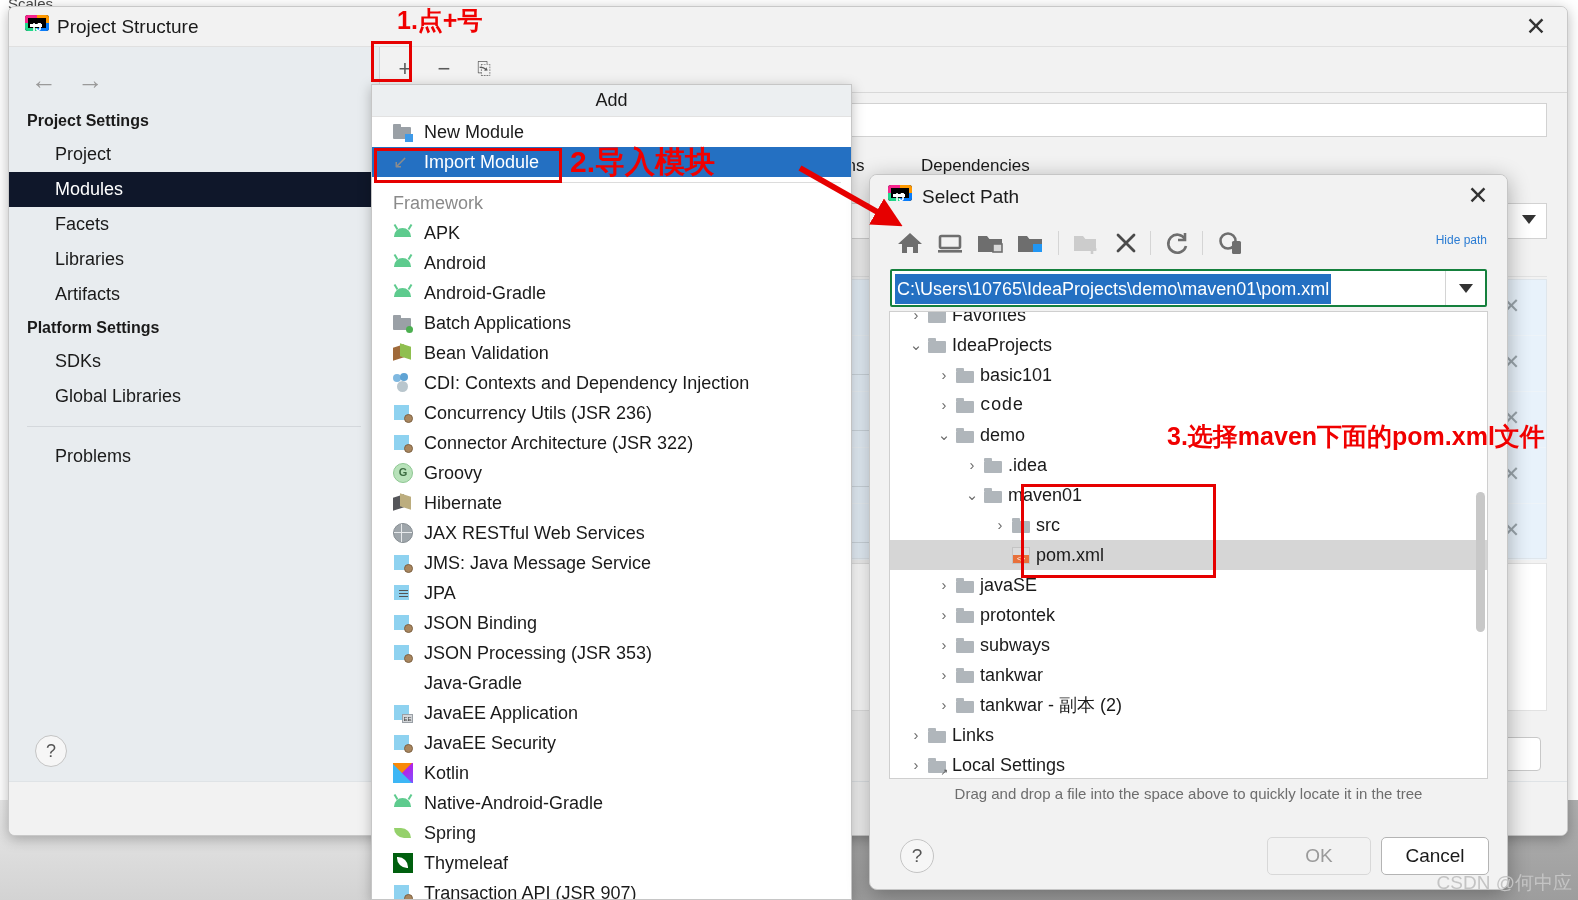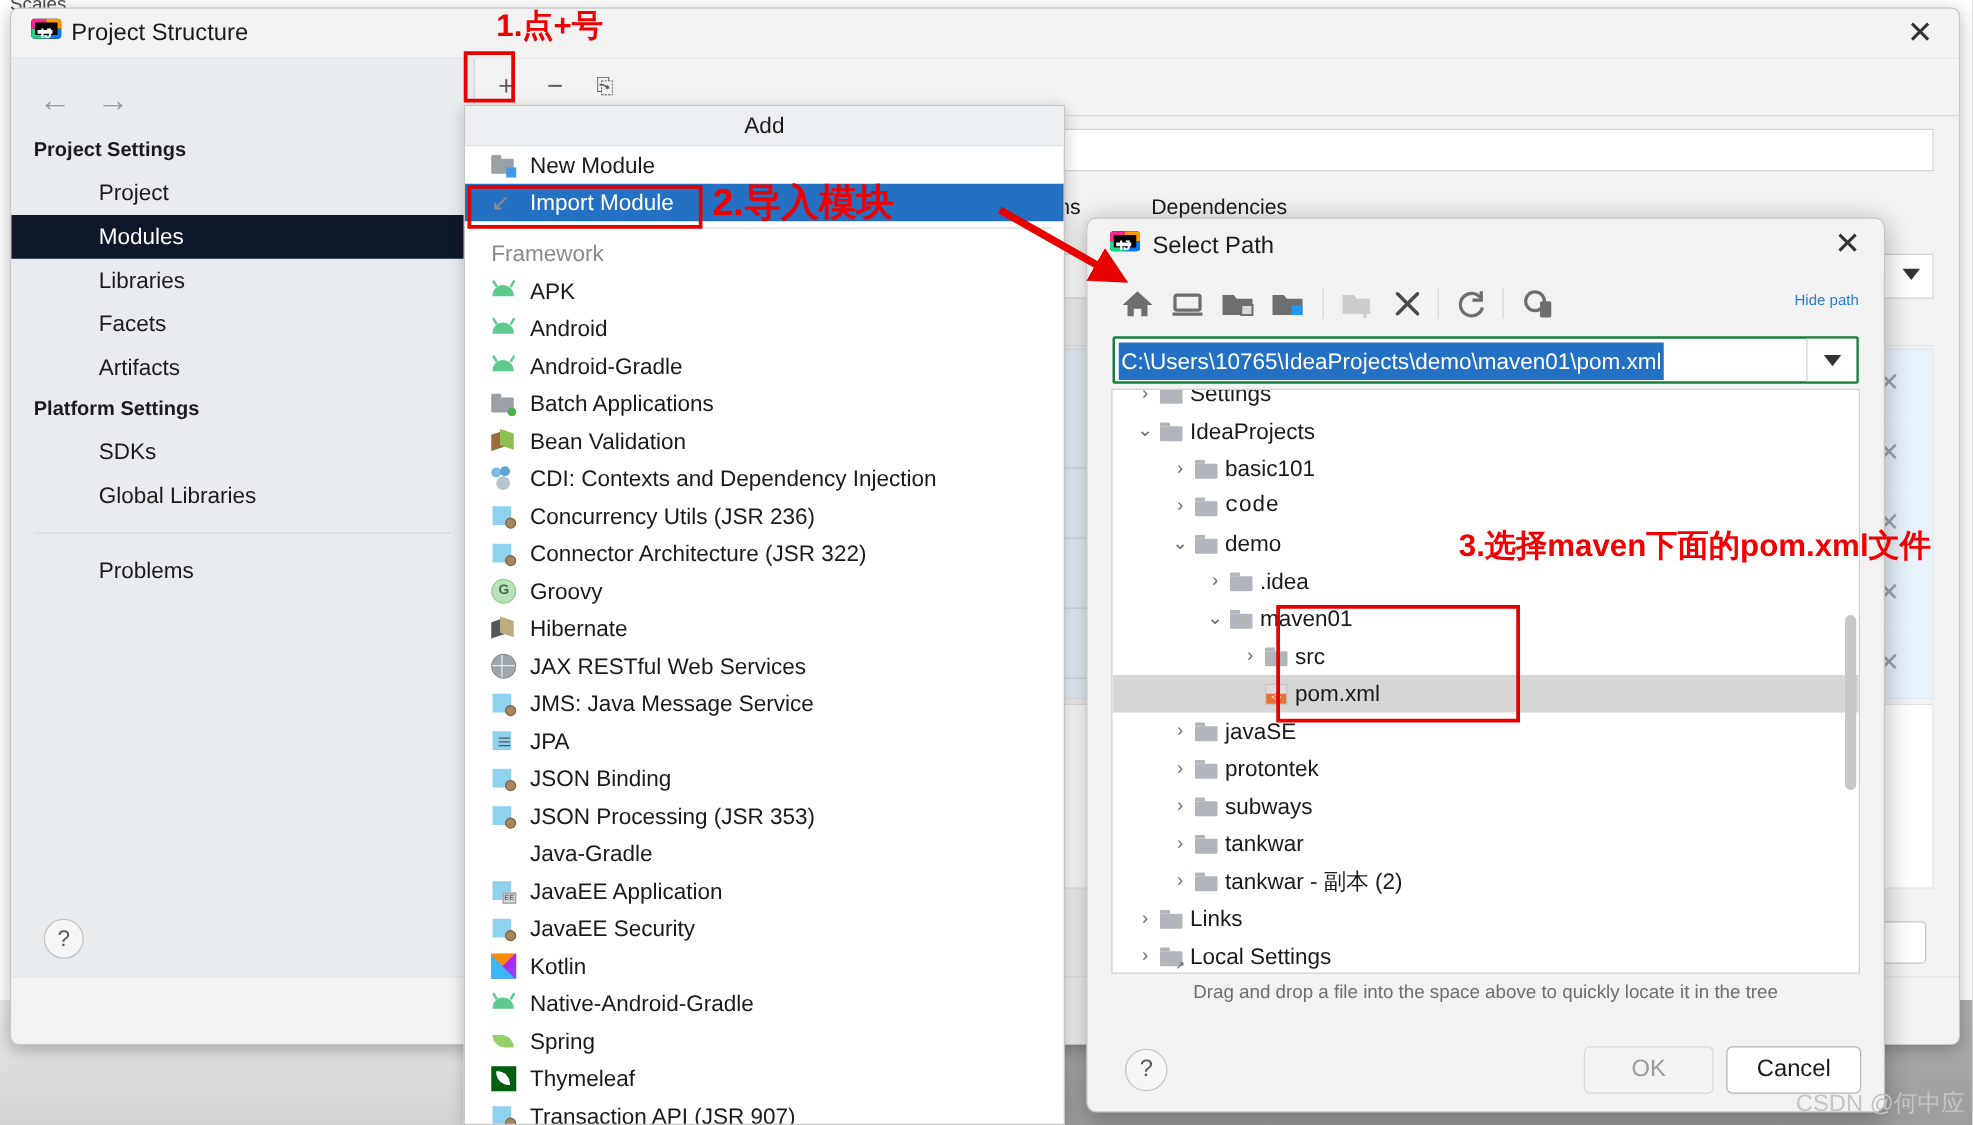--- a/index.html
+++ b/index.html
@@ -44,21 +44,21 @@
   .ij-logo .bar{position:absolute;left:5px;bottom:4px;width:12px;height:3px;background:#fff;}
   #ps-close { position:absolute; right:18px; top:8px; width:26px; height:26px;
      font-size:25px; line-height:23px; color:#333; text-align:center; cursor:pointer; font-weight:300;}
 
   
   #ps-nav { position:absolute; left:0; top:40px; width:371px; bottom:54px; background:#e8ecef;
      border-right:1px solid #cfd4d8; }
   #nav-arrows { position:absolute; left:14px; top:18px; width:100%; height:34px; }
   .nav-arrow { display:inline-block; width:42px; text-align:center; font-size:26px; color:#9a9a9a; line-height:30px;}
   .nav-group { font-size:16px; font-weight:bold; color:#1a1a1a; padding:7px 0 7px 18px; }
-  .nav-item { font-size:18px; color:#1a1a1a; padding:7px 0 7px 70px; }
+  .nav-item { font-size:18px; color:#1a1a1a; padding:7px 0 7px 46px; }
   .nav-item.sel { background:#0f172a; color:#fff; }
   .nav-sep { height:1px; background:#d4d8dc; margin:12px 18px; }
   #ps-help { position:absolute; left:26px; bottom:14px; width:32px; height:32px;
      border:1px solid #c4c4c4; border-radius:50%; background:#f6f6f6;
      text-align:center; line-height:30px; font-size:18px; color:#555; }
   #ps-footbar { position:absolute; left:0; right:0; bottom:0; height:54px; background:#f2f2f2;
      border-top:1px solid #dfe3e6; }
 
   
   #ps-content { position:absolute; left:372px; top:40px; right:0; bottom:54px; background:#f2f2f2; }
@@ -260,22 +260,22 @@
 
   <div id="ps-nav">
     <div id="nav-arrows">
       <span class="nav-arrow">←</span>
       <span class="nav-arrow">→</span>
     </div>
     <div style="position:absolute;left:0;top:58px;right:0;">
       <div class="nav-group">Project Settings</div>
       <div class="nav-item">Project</div>
       <div class="nav-item sel">Modules</div>
+      <div class="nav-item">Facets</div>
       <div class="nav-item">Libraries</div>
-      <div class="nav-item">Facets</div>
       <div class="nav-item">Artifacts</div>
       <div class="nav-group">Platform Settings</div>
       <div class="nav-item">SDKs</div>
       <div class="nav-item">Global Libraries</div>
       <div class="nav-sep"></div>
       <div class="nav-item">Problems</div>
     </div>
     <div id="ps-help">?</div>
   </div>
 
@@ -597,21 +597,21 @@
       </span>
   </div>
 
   <div id="sp-tree">
     <div style="position:relative;top:-12px;">
       <div class="tr">
         <span class="chev" style="left:18px;">›</span>
         <span class="fold" style="left:38px;">
             <span class="bdf"></span>
           </span>
-        <span class="lbl" style="left:62px;">Settings</span>
+        <span class="lbl" style="left:62px;">Favorites</span>
       </div>
       <div class="tr">
         <span class="chev" style="left:18px;">⌄</span>
         <span class="fold" style="left:38px;">
             <span class="tabf"></span>
             <span class="bdf"></span>
           </span>
         <span class="lbl" style="left:62px;">IdeaProjects</span>
       </div>
       <div class="tr">

